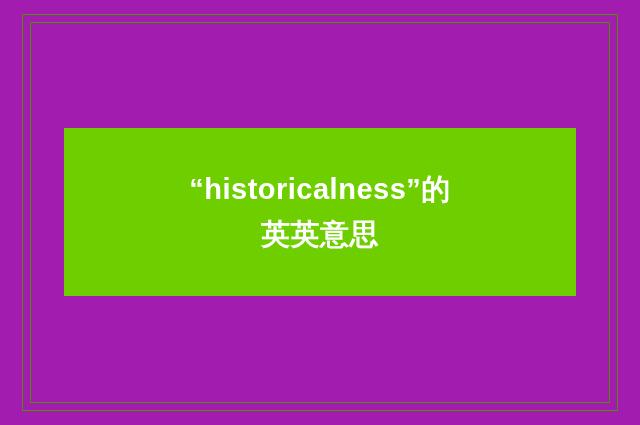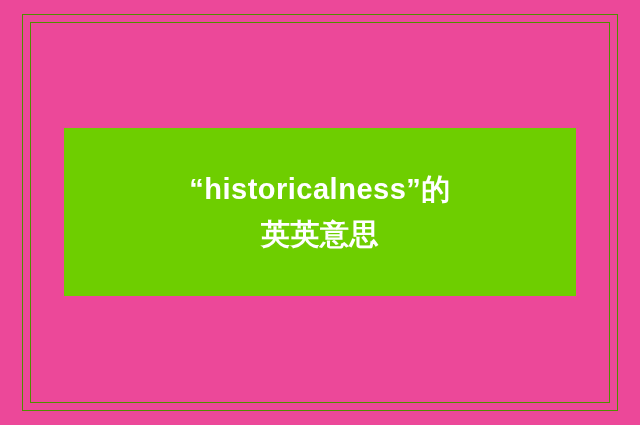--- a/index.html
+++ b/index.html
@@ -10,21 +10,21 @@
     width: 640px;
     height: 425px;
     background: #7CFC00;
     font-family: "Liberation Sans", sans-serif;
     overflow: hidden;
   }
   .canvas {
     position: relative;
     width: 640px;
     height: 425px;
-    background: #ec4899;
+    background: #a21caf;
     box-sizing: border-box;
   }
   
   .frame-outer {
     position: absolute;
     left: 22px;
     top: 14px;
     right: 22px;
     bottom: 14px;
     border: 1px solid #4f8f00;

